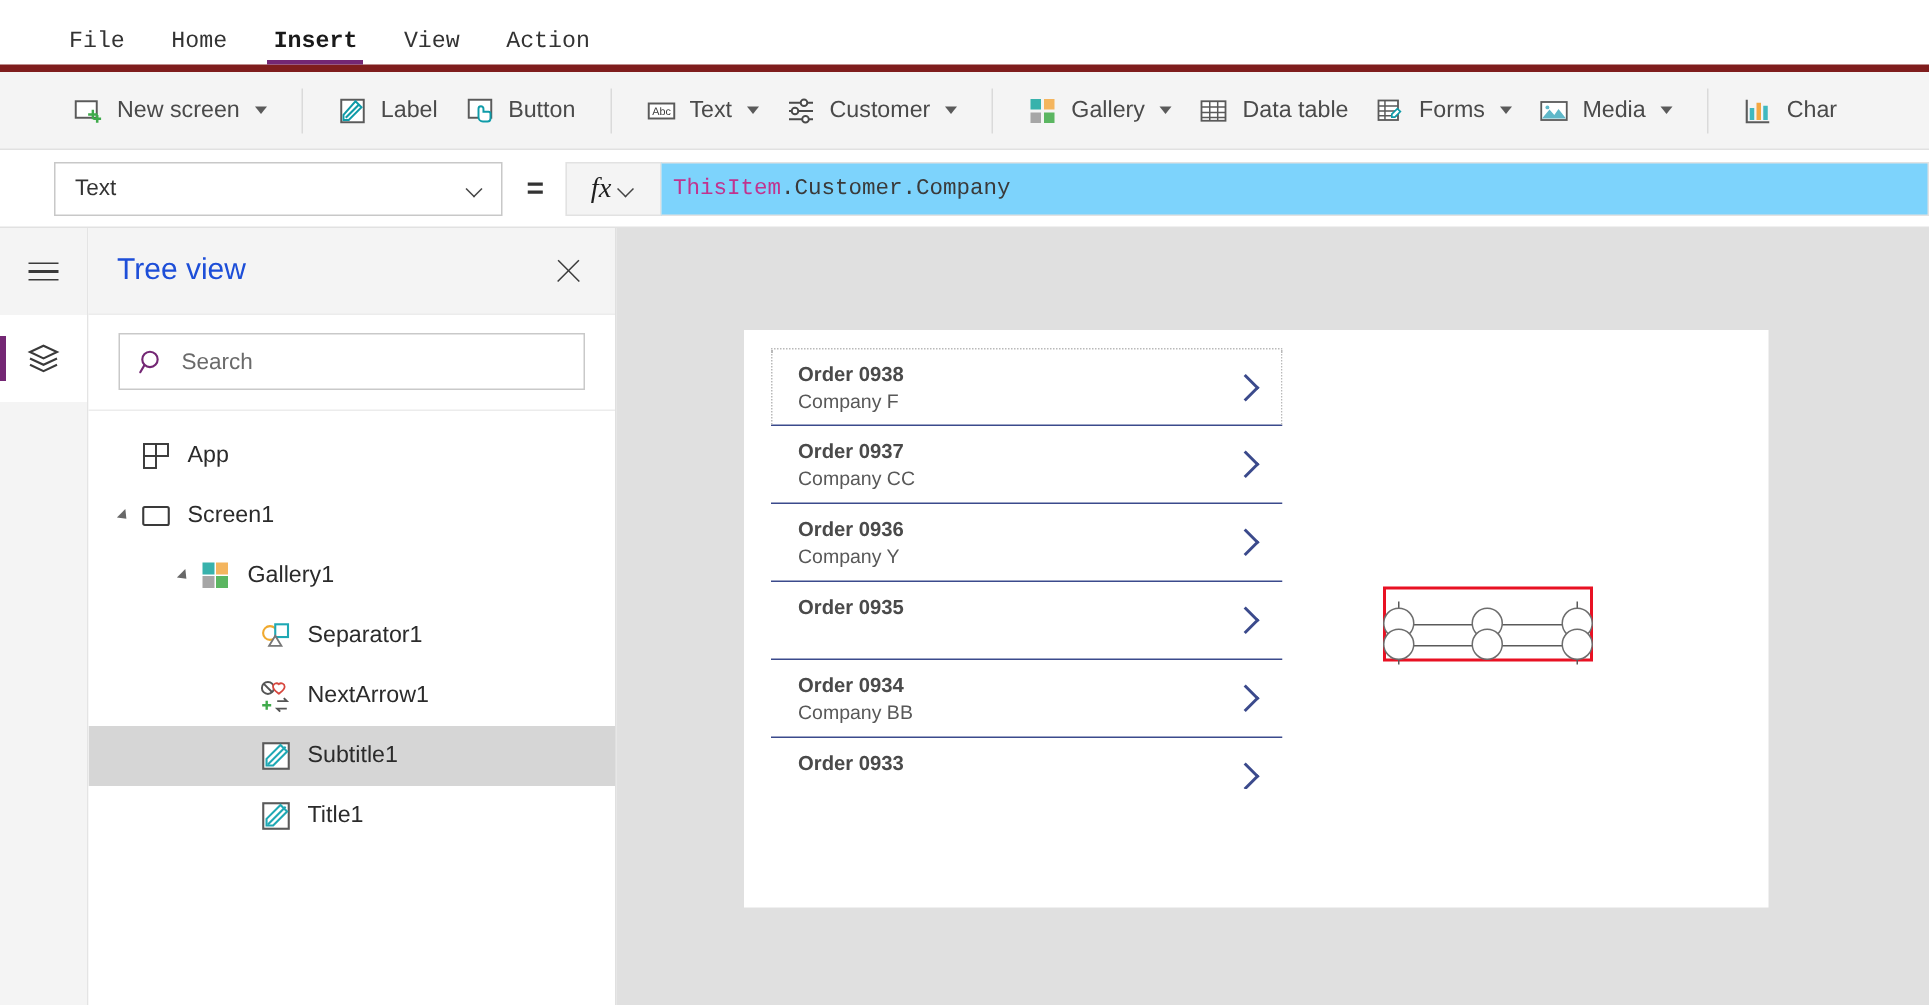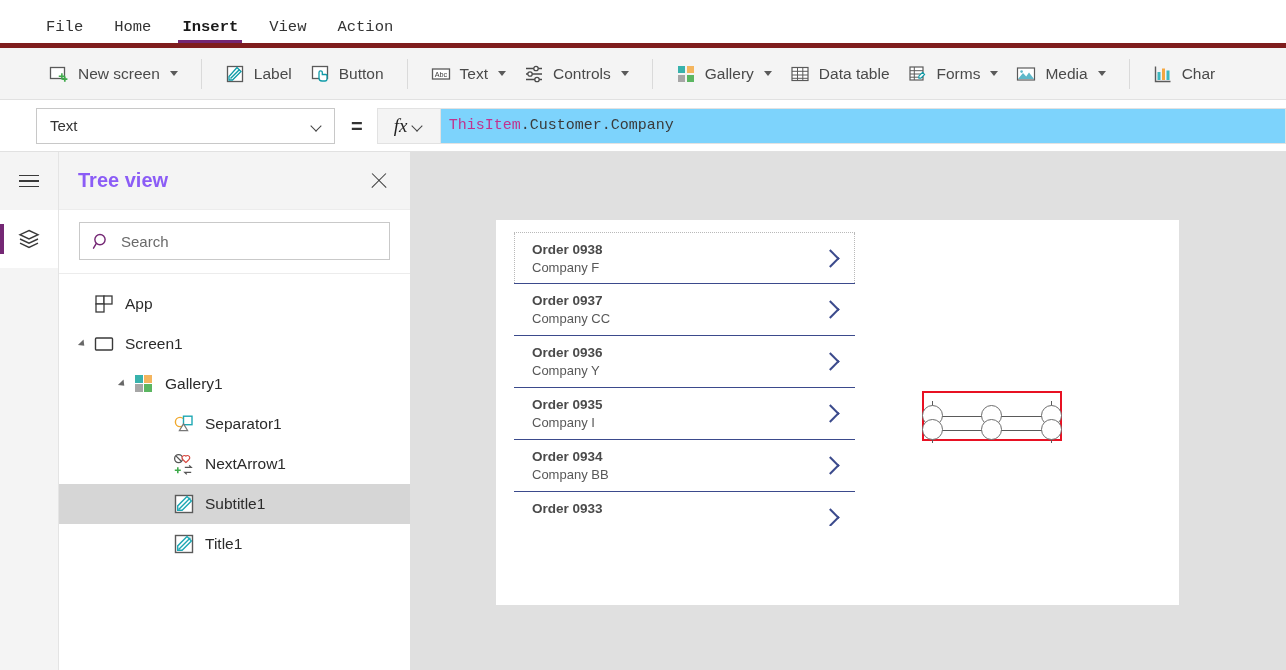--- a/index.html
+++ b/index.html
@@ -203,21 +203,21 @@
   }
   .tp-header {
     height: 58px;
     display: flex;
     align-items: center;
     justify-content: space-between;
     padding: 0 19px 0 19px;
     background: #f4f4f4;
     border-bottom: 1px solid #ececec;
   }
-  .tp-title { font-size: 20px; color: #8b5cf6; font-weight: bold; }
+  .tp-title { font-size: 20px; color: #1d4ed8; }
   .close-x {
     width: 24px; height: 24px;
     position: relative;
     cursor: pointer;
   }
   .close-x::before, .close-x::after {
     content: "";
     position: absolute;
     left: 2px; top: 11px;
     width: 20px; height: 1.4px;
@@ -419,21 +419,21 @@
       <span class="rb-label">Text</span>
       <span class="caret"></span>
     </div>
     <div class="rb-item">
       <svg class="rb-ico" viewBox="0 0 20 20">
         <path d="M2 4.5h16M2 10h16M2 15.5h16" stroke="#4a4a4a" stroke-width="1.3"></path>
         <circle cx="12" cy="4.5" r="2.2" fill="#fff" stroke="#4a4a4a" stroke-width="1.3"></circle>
         <circle cx="6" cy="10" r="2.2" fill="#fff" stroke="#4a4a4a" stroke-width="1.3"></circle>
         <circle cx="13" cy="15.5" r="2.2" fill="#fff" stroke="#4a4a4a" stroke-width="1.3"></circle>
       </svg>
-      <span class="rb-label">Controls</span>
+      <span class="rb-label">Customer</span>
       <span class="caret"></span>
     </div>
   </div>
   <div class="rb-sep"></div>
 
   <div class="rb-group">
     <div class="rb-item">
       <svg class="rb-ico" viewBox="0 0 20 20">
         <rect x="2" y="2" width="7" height="7" fill="#38b2ac"></rect>
         <rect x="11" y="2" width="7" height="7" fill="#f4b55e"></rect>
@@ -628,21 +628,20 @@
         </div>
 
         <div class="gal-row">
           <div class="gal-title">Order 0936</div>
           <div class="gal-sub">Company Y</div>
           <span class="gal-chev"></span>
         </div>
 
         <div class="gal-row">
           <div class="gal-title">Order 0935</div>
-          <div class="gal-sub">Company I</div>
           <span class="gal-chev"></span>
         </div>
 
         <div class="gal-row">
           <div class="gal-title">Order 0934</div>
           <div class="gal-sub">Company BB</div>
           <span class="gal-chev"></span>
         </div>
 
         <div class="gal-row clipped">

